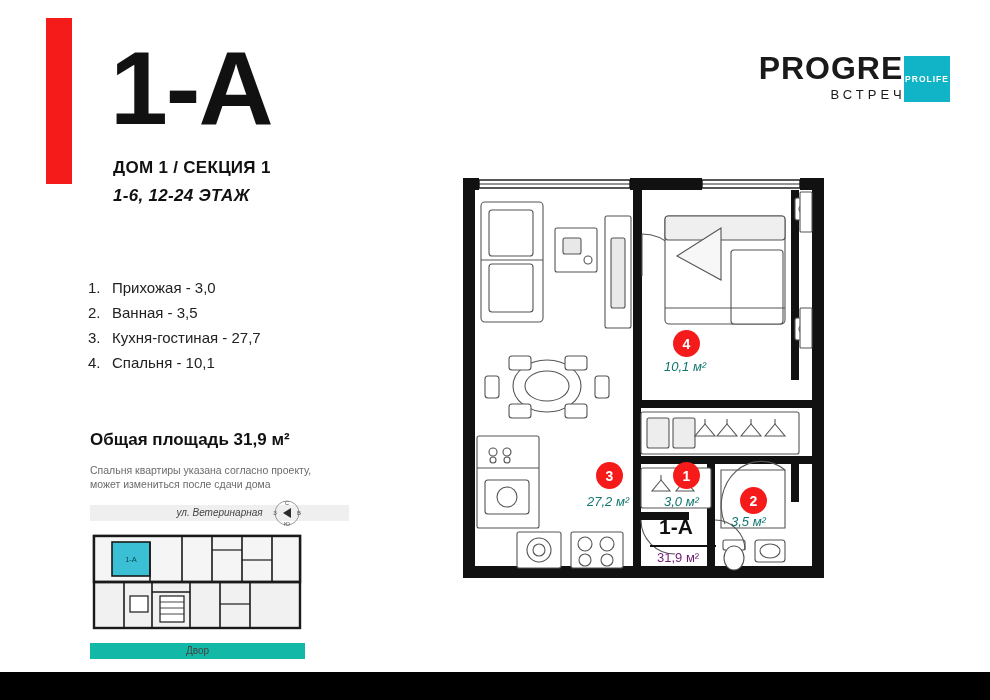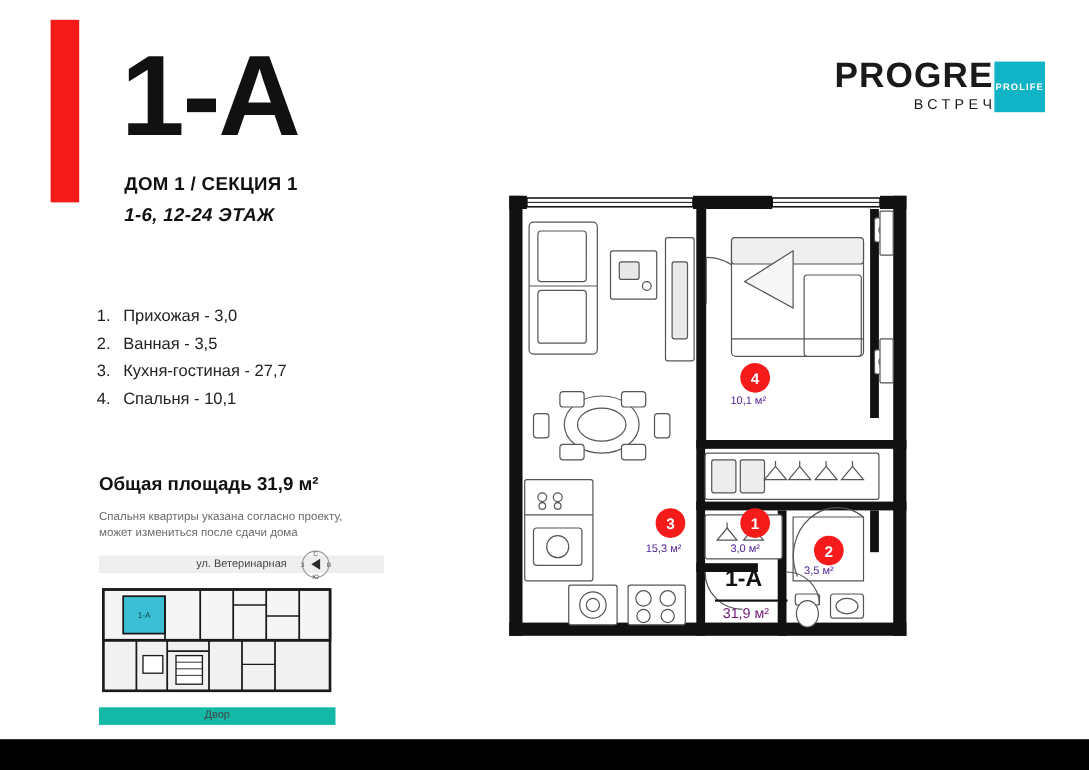--- a/index.html
+++ b/index.html
@@ -94,20 +94,21 @@
   
   .street-bar {
     position: absolute;
     left: 90px; top: 505px;
     width: 259px; height: 16px;
     background: #efefef;
     font-size: 10px;
     color: #444;
     text-align: center;
     line-height: 16px;
+    font-style: italic;
   }
   .compass {
     position: absolute;
     left: 270px; top: 496px;
     width: 34px; height: 34px;
   }
 
   
   .mini-plan {
     position: absolute;
@@ -175,23 +176,24 @@
     background: #f51b1b;
     color: #ffffff;
     font-size: 14px;
     font-weight: bold;
     display: flex;
     align-items: center;
     justify-content: center;
   }
   .marker-area {
     position: absolute;
-    font-size: 10px;
-    color: #4c1d95;
+    font-size: 13px;
+    color: #0f766e;
     white-space: nowrap;
+    font-style: italic;
   }
 
   .apt-code {
     position: absolute;
     font-size: 21px;
     font-weight: bold;
     color: #111;
   }
   .apt-total {
     position: absolute;
@@ -453,21 +455,21 @@
     <rect x="345" y="24" width="12" height="40" rx="1"></rect>
     <rect x="345" y="140" width="12" height="40" rx="1"></rect>
   </g>
 </svg>
 </div>
 
 <div class="marker" style="left:673px; top:330px;">4</div>
 <div class="marker-area" style="left:664px; top:359px;">10,1 м²</div>
 
 <div class="marker" style="left:596px; top:462px;">3</div>
-<div class="marker-area" style="left:587px; top:494px;">15,3 м²</div>
+<div class="marker-area" style="left:587px; top:494px;">27,2 м²</div>
 
 <div class="marker" style="left:673px; top:462px;">1</div>
 <div class="marker-area" style="left:664px; top:494px;">3,0 м²</div>
 
 <div class="marker" style="left:740px; top:487px;">2</div>
 <div class="marker-area" style="left:731px; top:514px;">3,5 м²</div>
 
 <div class="apt-code" style="left:659px; top:515px;">1-А</div>
 <div class="apt-rule" style="left:650px; top:545px; width:66px;"></div>
 <div class="apt-total" style="left:657px; top:550px;">31,9 м²</div>

